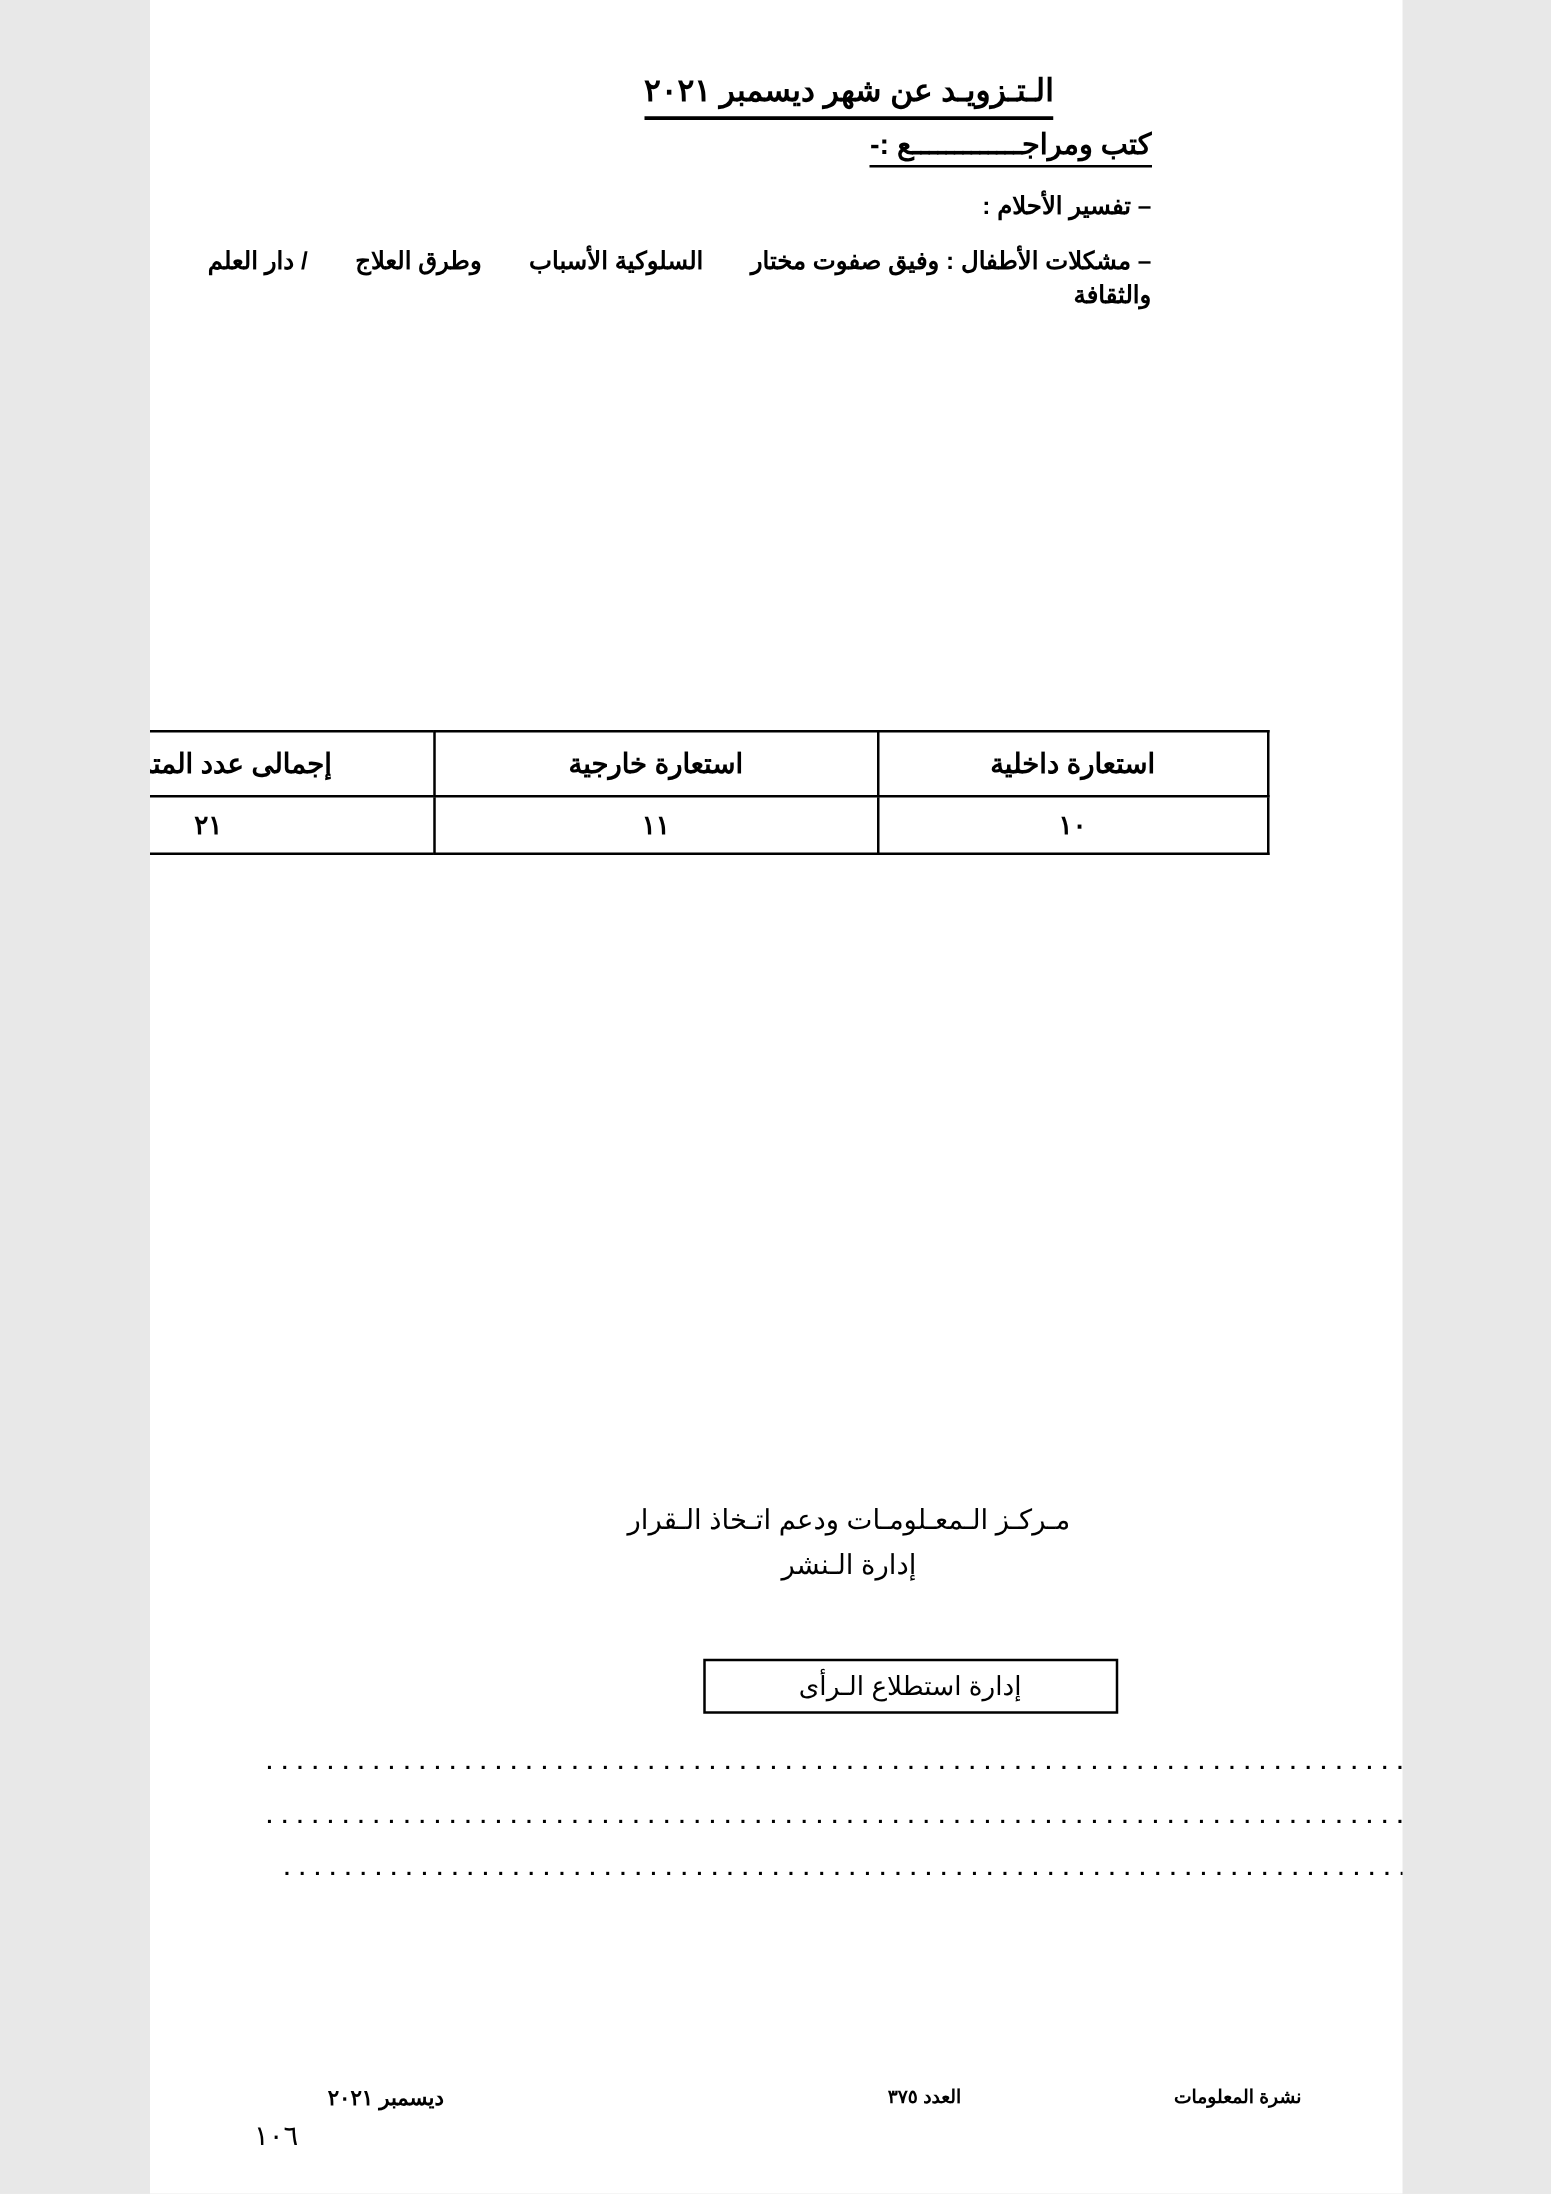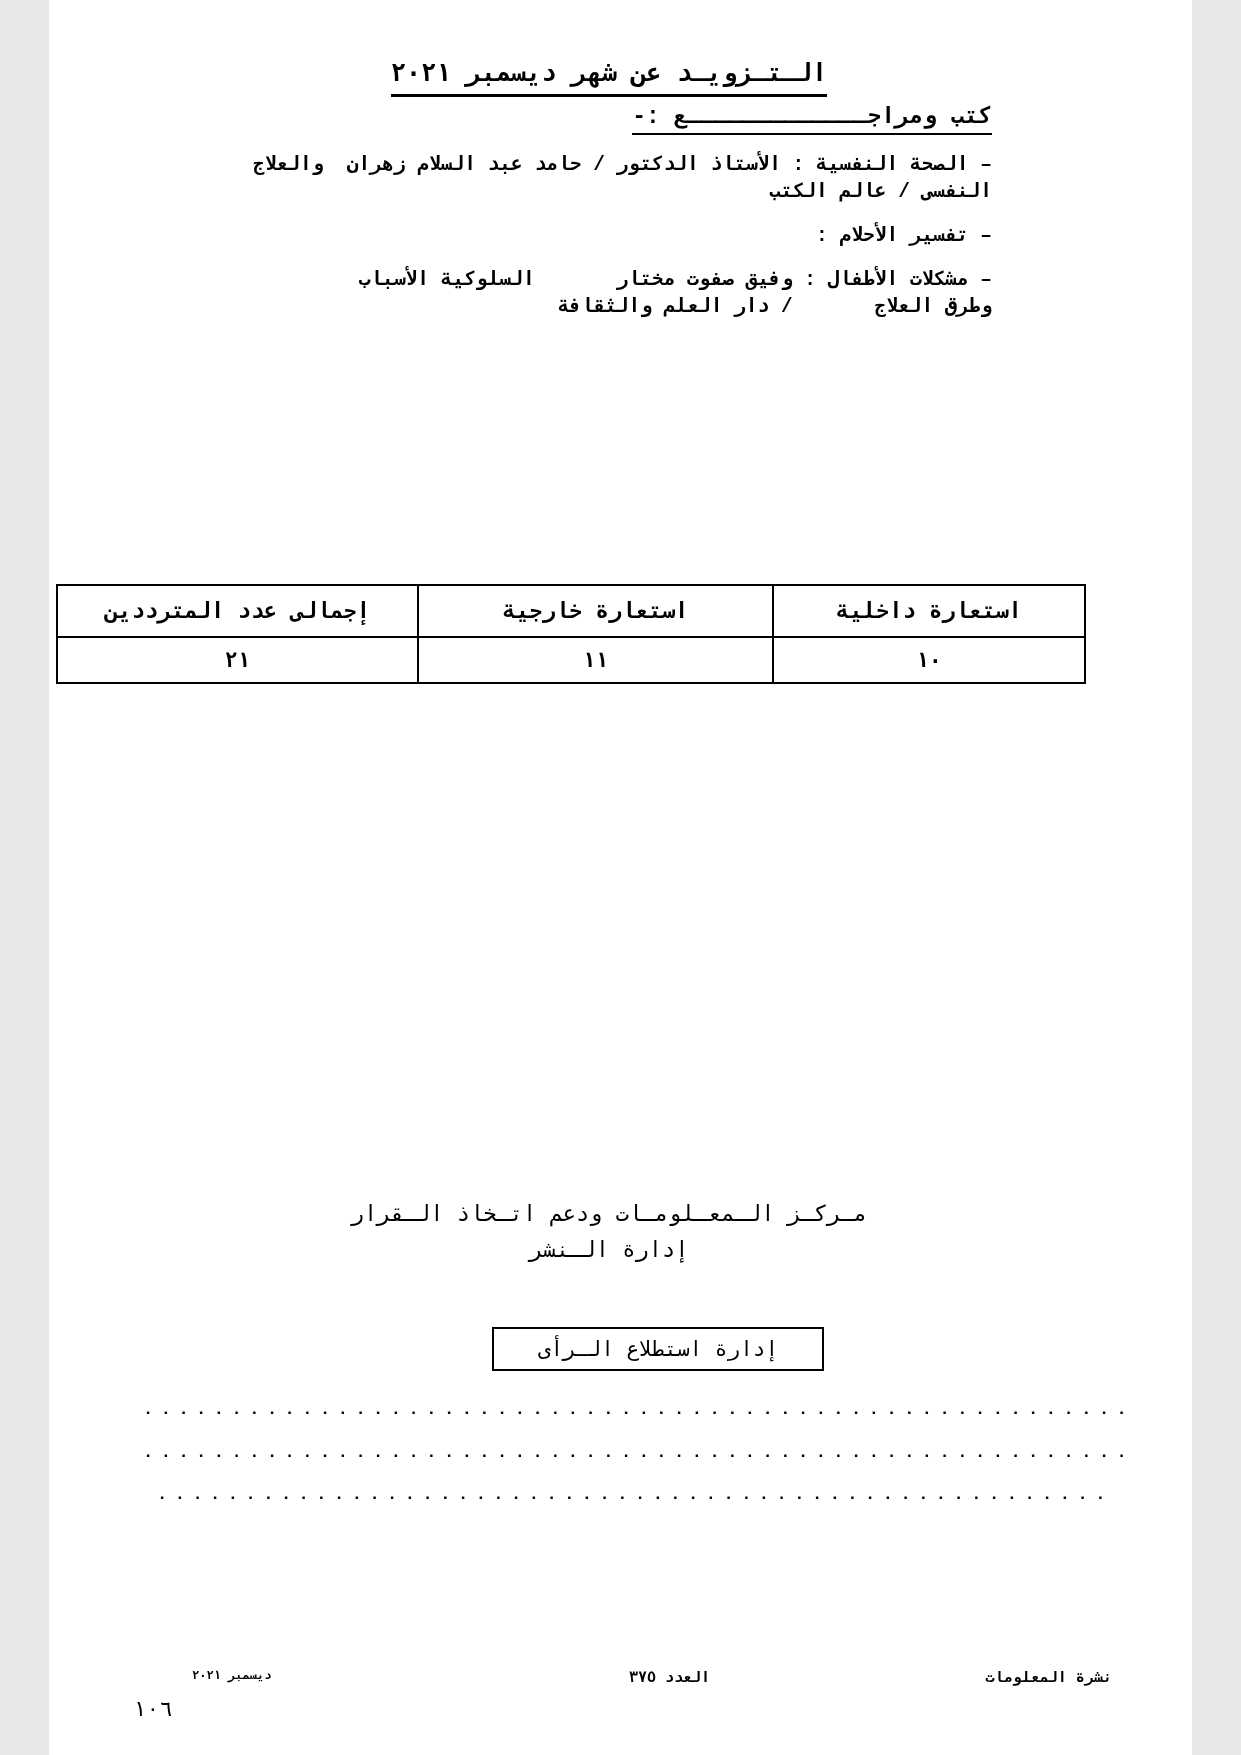--- a/index.html
+++ b/index.html
@@ -1,21 +1,21 @@
 <!DOCTYPE html>
 <html lang="ar"><head>
 <meta charset="utf-8">
 <style>
   html,body{margin:0;padding:0;background:#e8e8e8;}
   .page{
     position:relative;
-    width:1143px;height:1755px;
+    width:1002px;height:1755px;
     margin:0 auto;
     background:#ffffff;
-    font-family:Liberation Mono, monospace;
+    font-family:Liberation Sans, sans-serif;
     color:#000;
     overflow:hidden;
     direction:rtl;
   }
   .abs{position:absolute;} 
   .preserve{white-space:pre-wrap;}
 
   .title-wrap{top:58px;left:0;width:1120px;text-align:center;}
   .doc-title{
     display:inline-block;
@@ -61,37 +61,36 @@
   .dotline{
     position:absolute;height:24px;overflow:hidden;white-space:nowrap;
     direction:ltr;font-size:17px;font-weight:bold;letter-spacing:7.5px;color:#000;
   }
   .dl1{top:1400px;left:94px;width:982px;}
   .dl2{top:1443px;left:94px;width:982px;}
   .dl3{top:1485px;left:108px;width:952px;}
 
   .footer-right{top:1668px;right:80px;font-size:15px;font-weight:bold;}
   .footer-center{top:1668px;left:0;width:1241px;text-align:center;font-size:15px;font-weight:bold;}
-  .footer-left{top:1668px;left:143px;font-size:12px;font-weight:bold;}
+  .footer-left{top:1668px;left:143px;font-size:17px;font-weight:bold;}
   .page-number{top:1696px;left:84px;font-size:22px;font-weight:normal;letter-spacing:2px;}
 </style>
 </head>
 <body>
 
 <div class="page">
 
   <div class="abs title-wrap">
     <span class="doc-title">الـتـزويـد عن شهر ديسمبر ٢٠٢١</span>
   </div>
   <div class="abs subtitle-wrap">
     <span class="doc-subtitle">كتب ومراجـــــــــــــع :-</span>
   </div>
 
   <div class="abs books">
-    <div class="book-line preserve">– الصحة النفسية : الأستاذ الدكتور / حامد عبد السلام زهران  والعلاج النفسى / عالم الكتب</div>
     <div class="book-line preserve">– تفسير الأحلام :</div>
     <div class="book-line preserve">– مشكلات الأطفال : وفيق صفوت مختار       السلوكية الأسباب       وطرق العلاج       / دار العلم والثقافة</div>
   </div>
 
   <table class="loans">
     <colgroup>
         <col class="c-in">
         <col class="c-out">
         <col class="c-tot">
       </colgroup>

